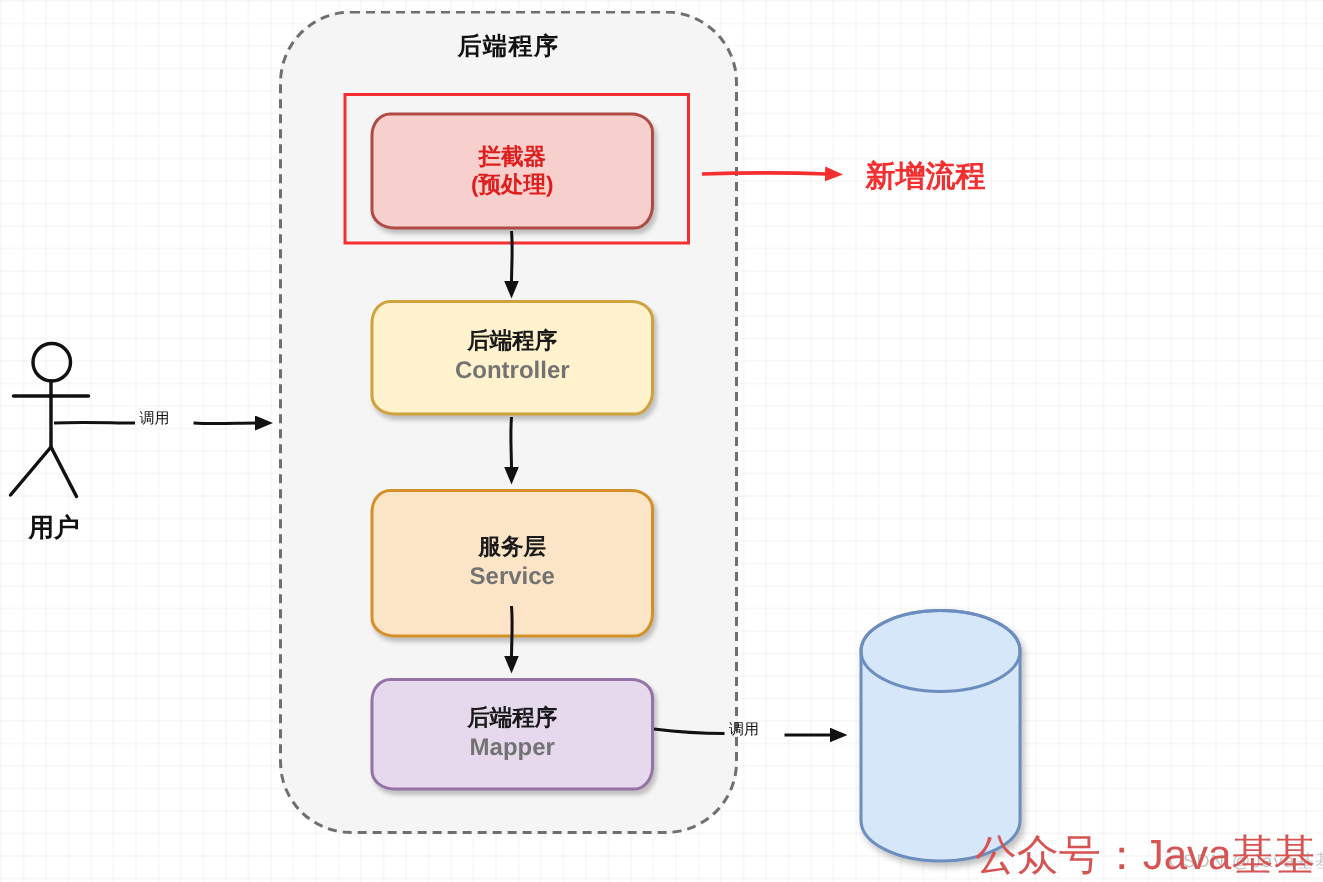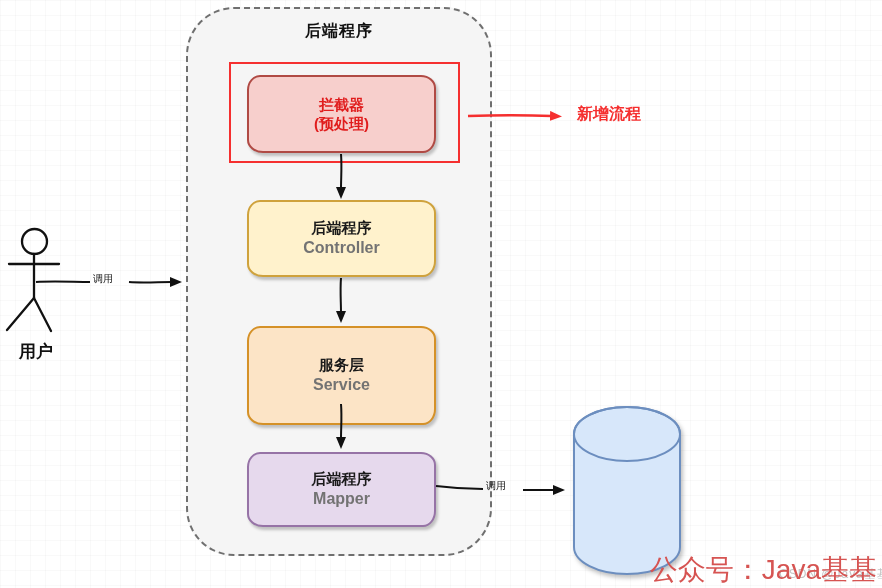--- a/index.html
+++ b/index.html
@@ -45,21 +45,21 @@
   .box-interceptor .t1,.box-interceptor .t2{color:#e01d1d;font-size:15px;}
   .box-controller{top:200px;height:77px;background:#fff2cc;border:2px solid #cfa23c;}
   .box-service{top:326px;height:99px;background:#fce4c6;border:2px solid #d59127;}
   .box-mapper{top:452px;height:75px;background:#e6d9ed;border:2px solid #9673a6;}
   
   .layer{left:0;top:0;width:882px;height:588px;pointer-events:none;}
   
   .edge-label{font-size:10px;font-weight:normal;color:#111;white-space:nowrap;}
   .lbl-call-user{left:93px;top:272px;}
   .lbl-call-db{left:486px;top:479px;}
-  .lbl-annotation{left:577px;top:104px;font-size:16px;font-weight:bold;color:#f52f2f;white-space:nowrap;}
+  .lbl-annotation{left:577px;top:104px;font-size:20px;font-weight:bold;color:#f52f2f;white-space:nowrap;}
   .lbl-user{left:13px;top:340px;width:46px;text-align:center;font-size:17px;font-weight:bold;color:#111;}
   
   .db-svg{left:572px;top:404px;filter:drop-shadow(2px 3px 2px rgba(0,0,0,0.25));}
   .lbl-db{left:572px;top:506px;width:112px;text-align:center;font-size:17px;font-weight:bold;color:#1a1a1a;}
   
   .wm-faint{left:779px;top:566px;font-size:12px;color:#9a9a9a;opacity:0.6;letter-spacing:1px;white-space:nowrap;}
   .wm-main{right:5px;top:551px;font-size:28px;color:#d65452;white-space:nowrap;}
 </style>
 </head>
 <body>

